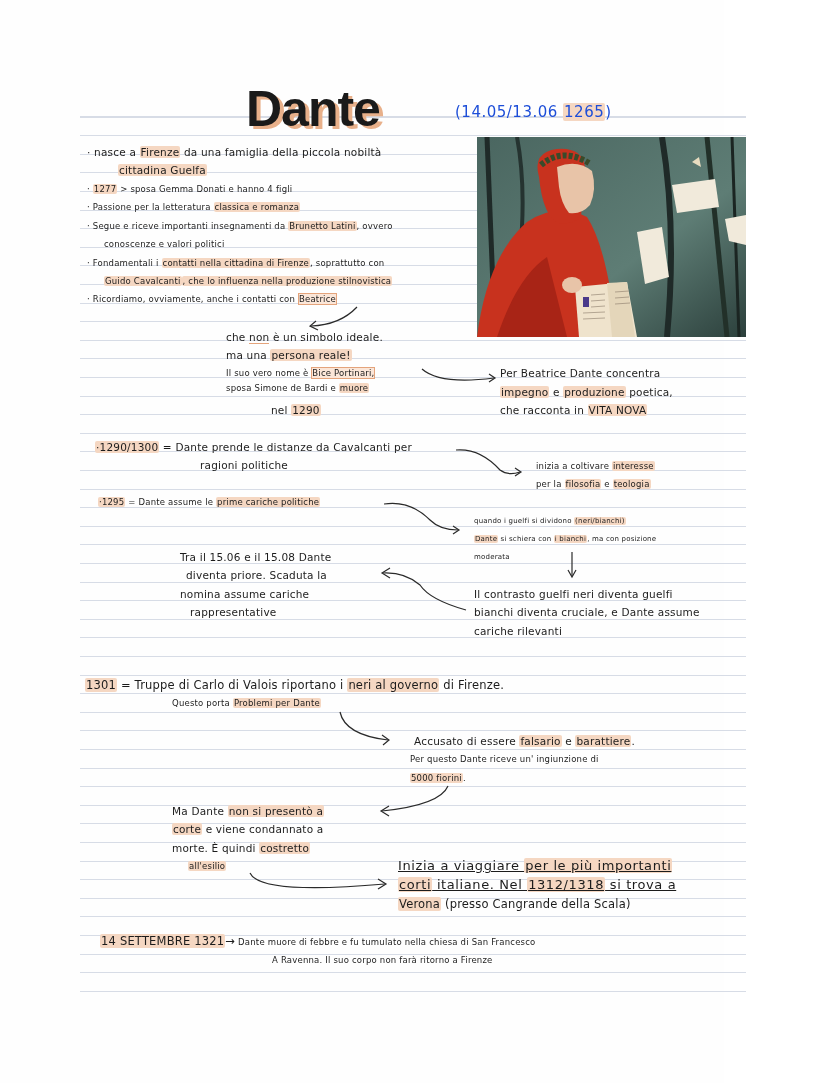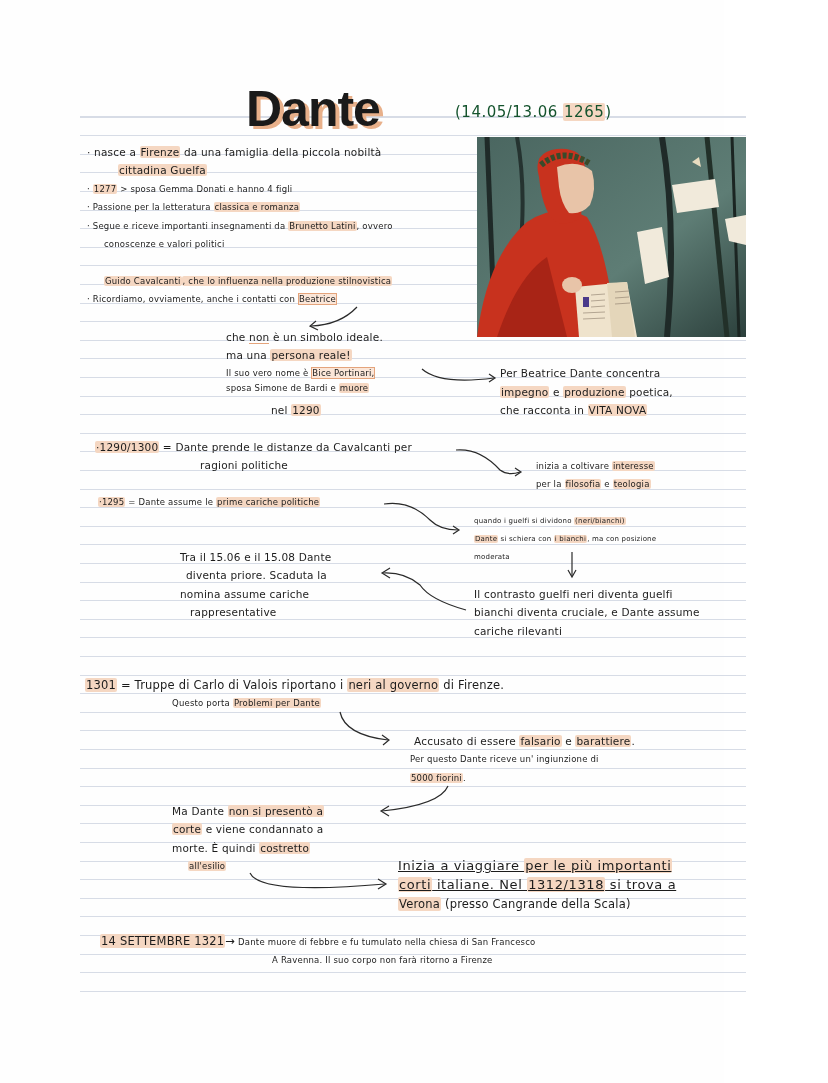--- a/index.html
+++ b/index.html
@@ -6,21 +6,21 @@
   html, body { width: 828px; height: 1083px; background: #ffffff; overflow: hidden; }
   body { position: relative; font-family: "DejaVu Sans", sans-serif; color: #1c1c1c; }
   .page { position: absolute; left: 0; top: 0; width: 724px; height: 1083px; background: #fefefe; }
   .rules { position: absolute; left: 80px; top: 99px; width: 666px; height: 905px;
     background-image: repeating-linear-gradient(to bottom, transparent 0, transparent 17.5px, #d7dce6 17.5px, #d7dce6 18.6px);
   }
   .title { position: absolute; left: 246px; top: 84px; font-family: "Liberation Sans", sans-serif;
     font-weight: 700; font-size: 50px; letter-spacing: -1px; color: #1a1a1a; line-height: 1; }
   .title span.shadow { position: absolute; left: 4px; top: 3px; color: #e8b08a; z-index: 0; }
   .title span.main { position: relative; z-index: 1; }
-  .date { position: absolute; left: 455px; top: 103px; font-size: 15px; letter-spacing: 0.5px; color: #14532d; }
+  .date { position: absolute; left: 455px; top: 103px; font-size: 15px; letter-spacing: 0.5px; color: #1d4ed8; }
   .t { position: absolute; font-size: 10.5px; line-height: 18.6px; white-space: nowrap; color: #1c1c1c; letter-spacing: 0.2px; }
   .t.sm { font-size: 8.5px; }
   .t.xs { font-size: 7px; }
   .t.md { font-size: 11.5px; }
   .t.lg { font-size: 13px; letter-spacing: 0.6px; text-decoration: underline; }
   .hl { background: #f5d7c2; border-radius: 2px; padding: 0 1px; }
   .box { border: 1px solid #e4a47c; background: #fbe6d8; padding: 0 0; }
   .ul { border-bottom: 1px solid #e4a47c; }
   .illus { position: absolute; left: 477px; top: 137px; width: 269px; height: 200px; overflow: hidden;
     background: linear-gradient(135deg, #3d5752 0%, #52706a 40%, #2f4642 100%); }
@@ -78,20 +78,21 @@
       <path d="M215 25 L222 20 L224 30 Z" fill="#e8dcc0"></path>
     </svg>
   </div>
 
   <div class="t" style="left:87px;top:143px;"><span>· nasce a </span><span class="hl">Firenze</span><span> da una famiglia della piccola nobiltà</span></div>
   <div class="t" style="left:118px;top:161px;"><span class="hl">cittadina Guelfa</span></div>
   <div class="t sm" style="left:87px;top:180px;"><span>· </span><span class="hl">1277</span><span> &gt; sposa Gemma Donati e hanno 4 figli</span></div>
   <div class="t sm" style="left:87px;top:198px;"><span>· Passione per la letteratura </span><span class="hl">classica e romanza</span></div>
   <div class="t sm" style="left:87px;top:217px;"><span>· Segue e riceve importanti insegnamenti da </span><span class="hl">Brunetto Latini</span><span>, ovvero</span></div>
   <div class="t sm" style="left:104px;top:235px;"><span>conoscenze e valori politici</span></div>
+  <div class="t sm" style="left:87px;top:254px;"><span>· Fondamentali i </span><span class="hl">contatti nella cittadina di Firenze</span><span>, soprattutto con</span></div>
   <div class="t sm" style="left:104px;top:272px;"><span class="hl">Guido Cavalcanti</span><span class="hl">, che lo influenza nella produzione stilnovistica</span></div>
   <div class="t sm" style="left:87px;top:290px;"><span>· Ricordiamo, ovviamente, anche i contatti con </span><span class="box">Beatrice</span></div>
 
   <div class="t" style="left:226px;top:328px;"><span>che </span><span class="ul">non</span><span> è un simbolo ideale.</span></div>
   <div class="t" style="left:226px;top:346px;"><span>ma una </span><span class="hl">persona reale!</span></div>
   <div class="t sm" style="left:226px;top:364px;"><span>Il suo vero nome è </span><span class="box">Bice Portinari,</span></div>
   <div class="t sm" style="left:226px;top:379px;"><span>sposa Simone de Bardi e </span><span class="hl">muore</span></div>
   <div class="t" style="left:226px;top:401px;margin-left:45px;"><span>nel </span><span class="hl">1290</span></div>
 
   <div class="t" style="left:500px;top:364px;"><span>Per Beatrice Dante concentra</span></div>

